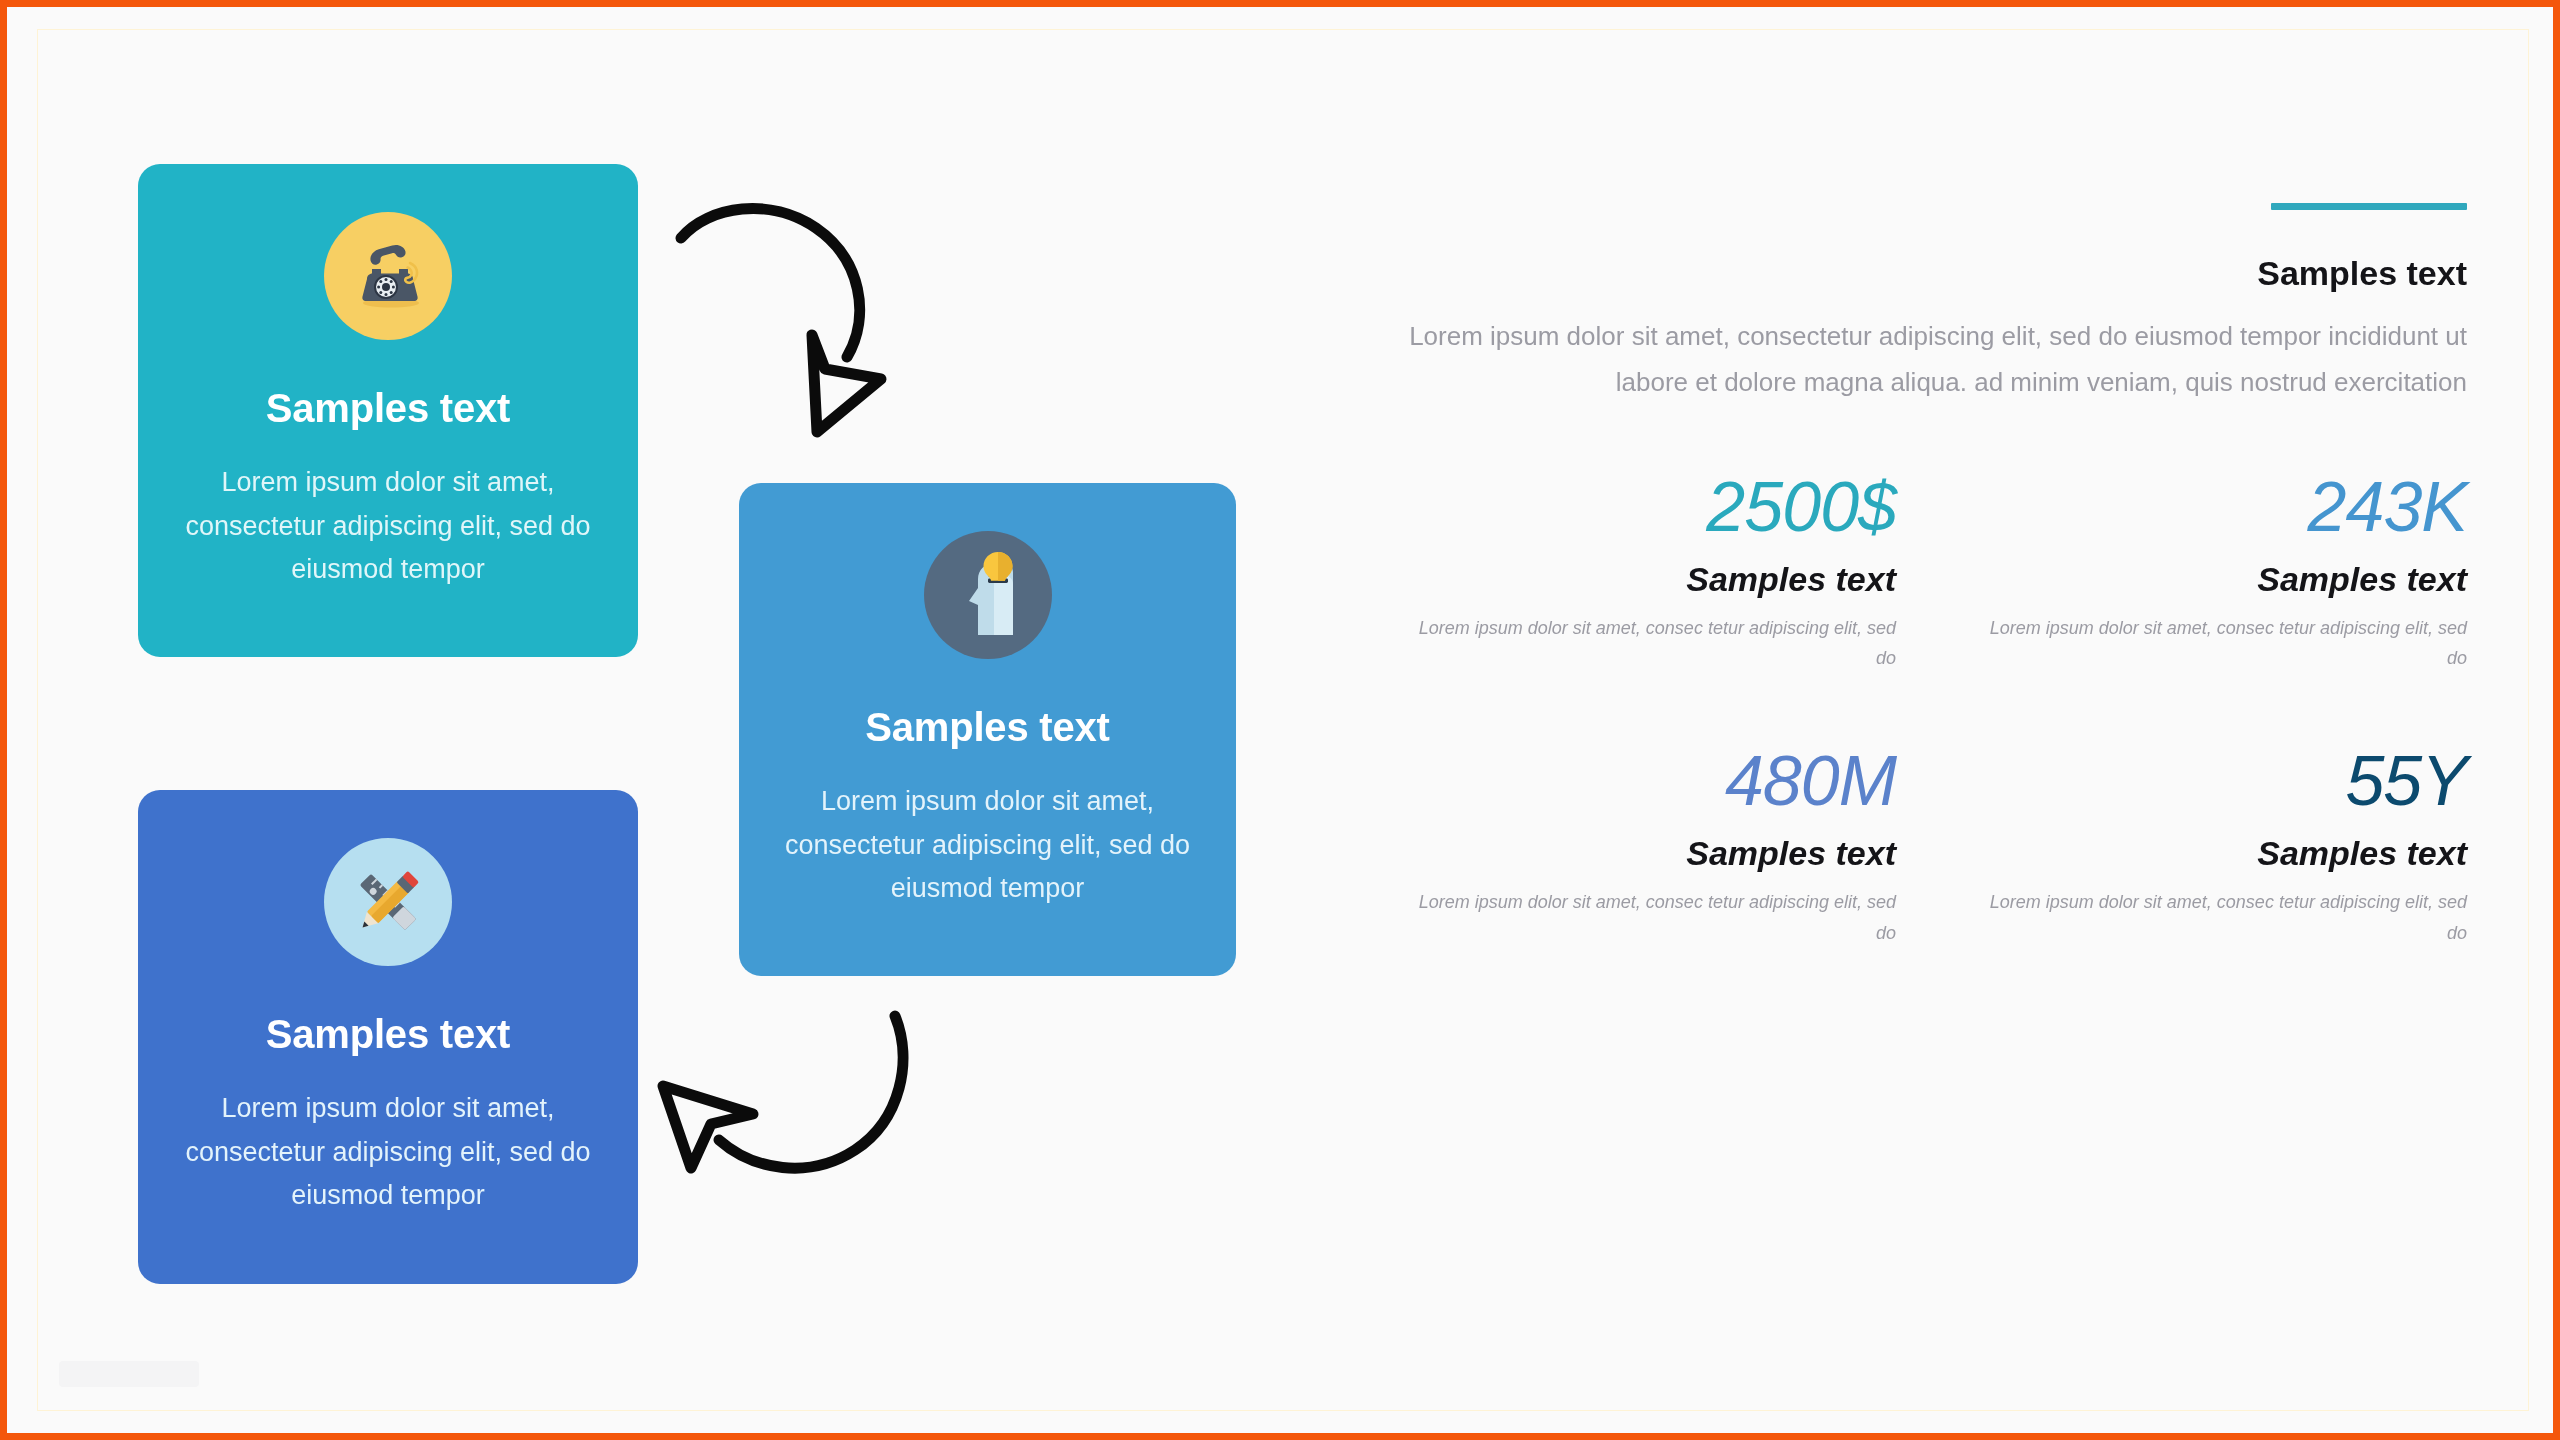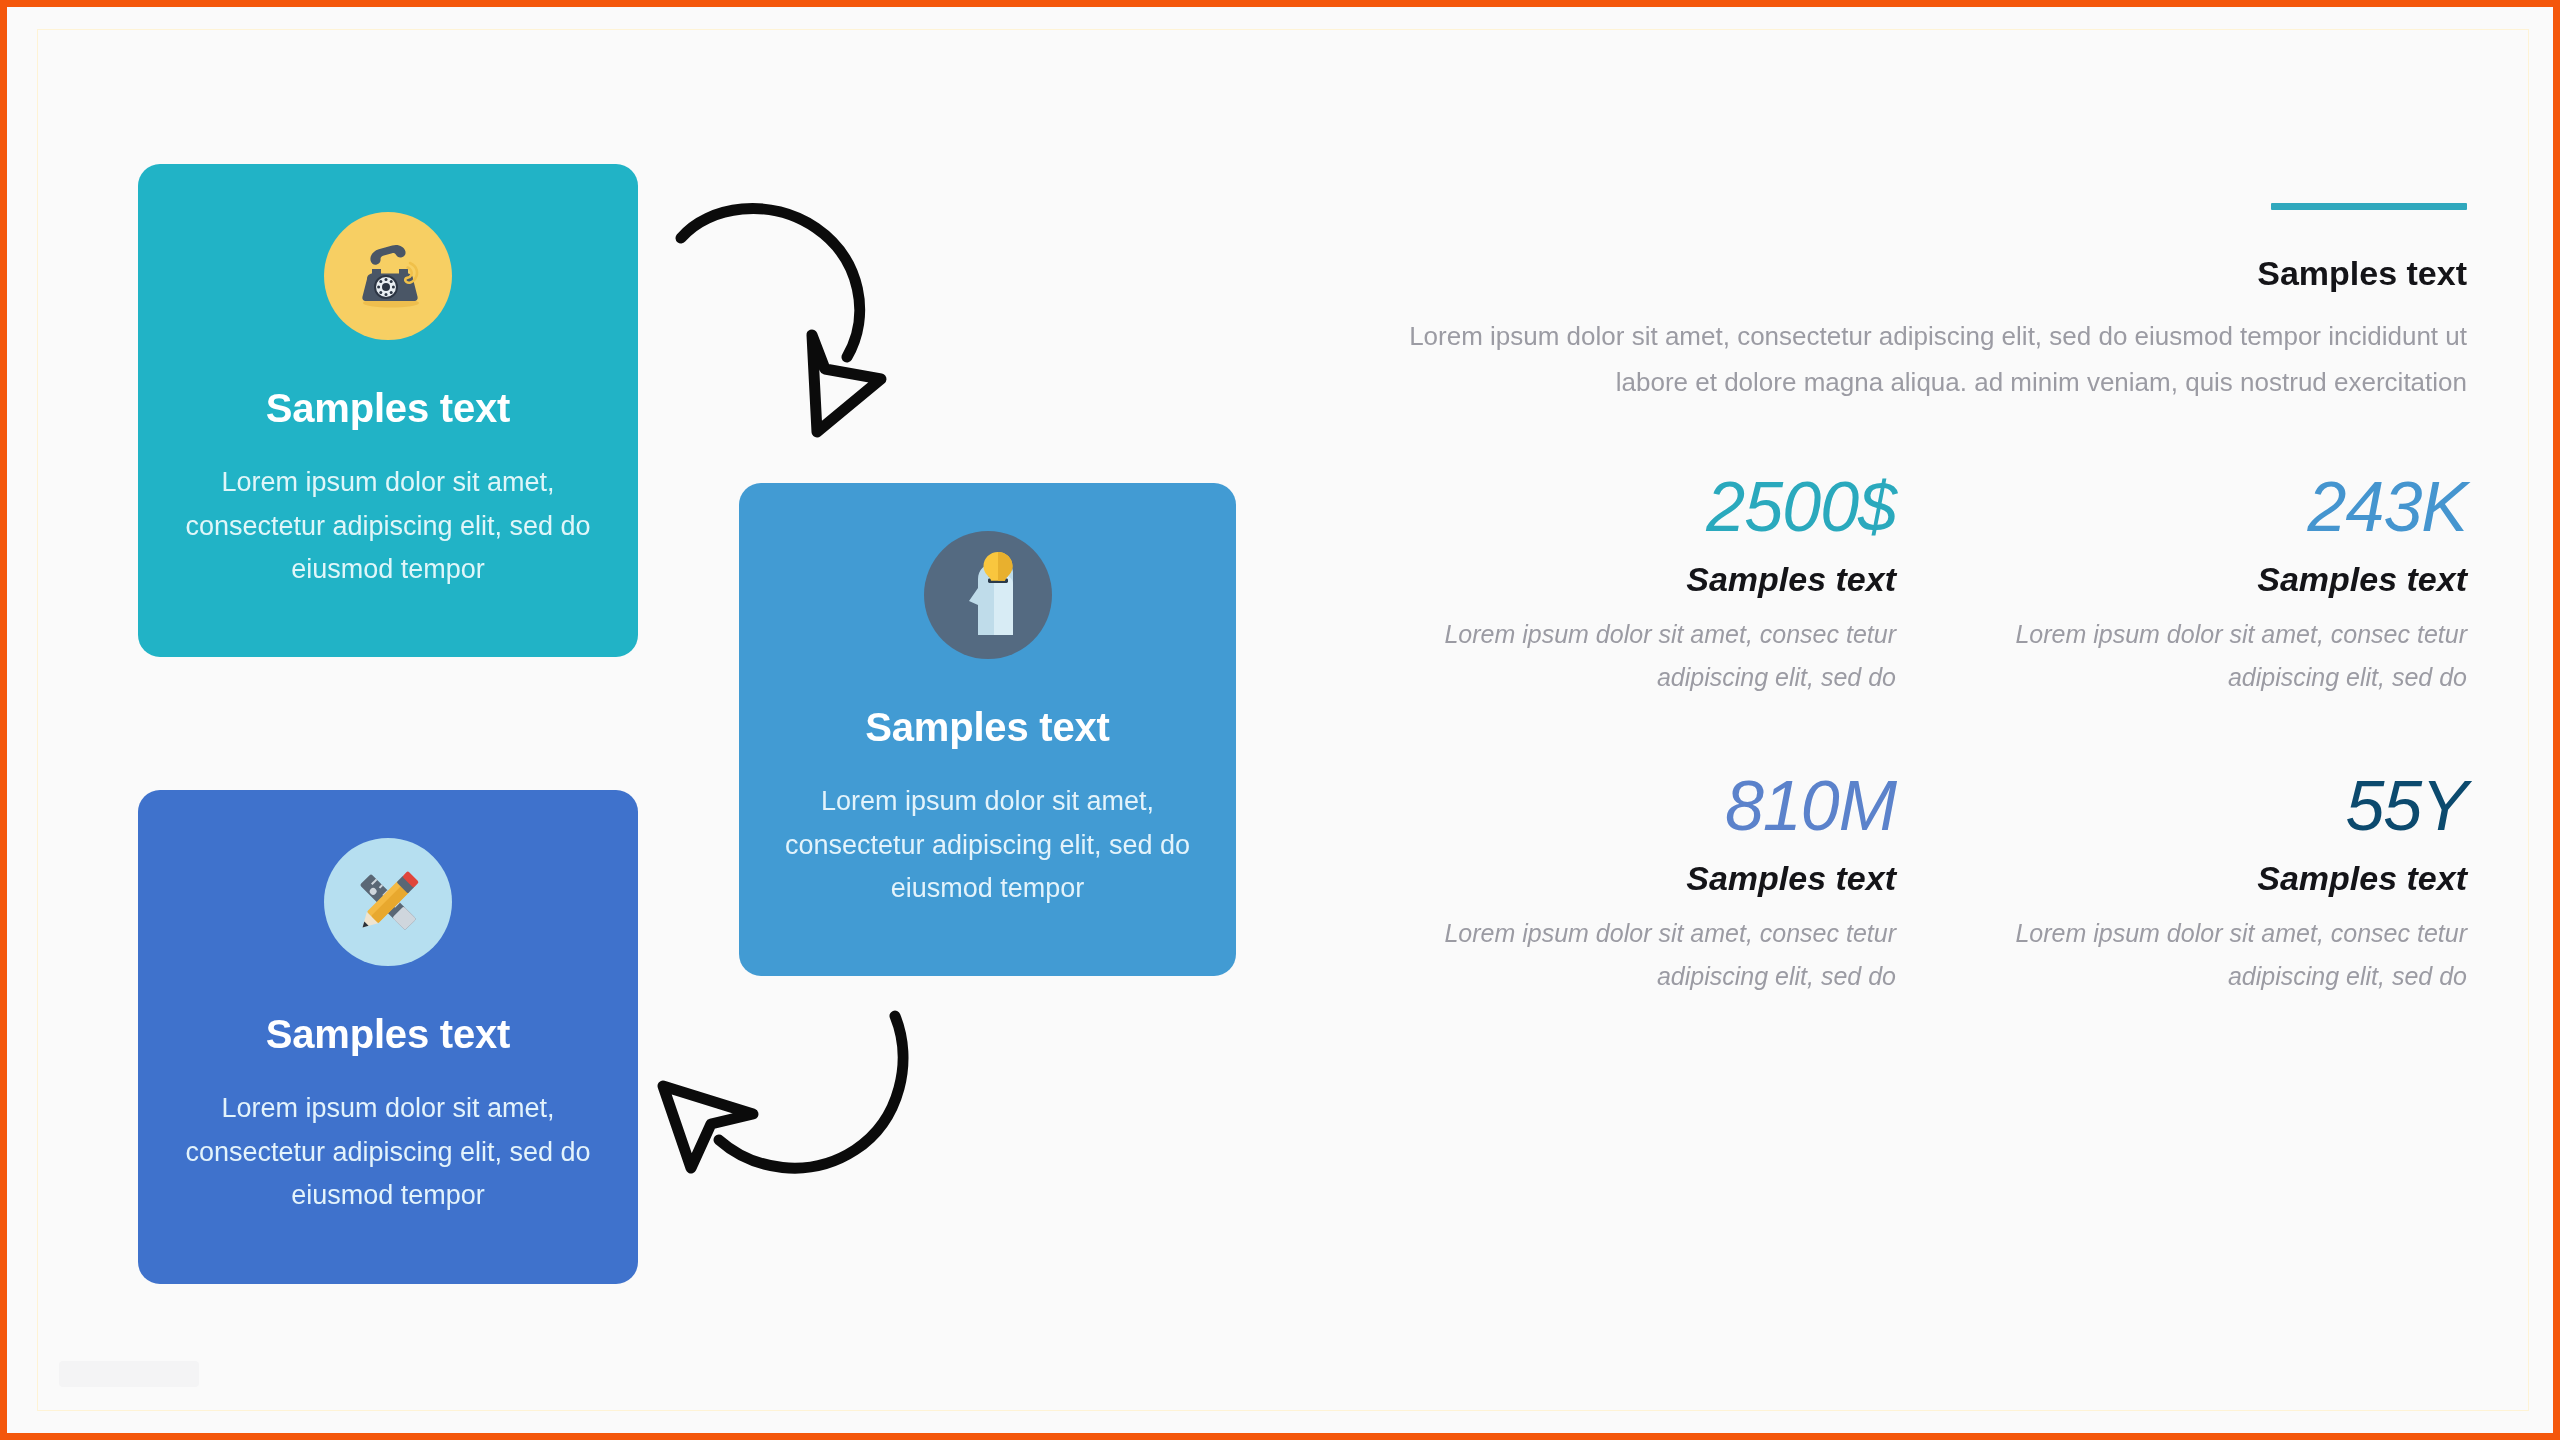--- a/index.html
+++ b/index.html
@@ -186,21 +186,21 @@
 
   .stat-label {
     margin-top: 18px;
     font-size: 34px;
     font-weight: bold;
     color: #141418;
   }
 
   .stat-body {
     margin-top: 14px;
-    font-size: 25px;
+    font-size: 18px;
     line-height: 1.72;
     color: #9b9ba3;
     font-weight: 400;
   }
 </style>
 </head>
 <body>
 
 <div id="slide" style="background: rgb(250, 250, 250); border-color: rgb(244, 87, 11);">
 
@@ -315,21 +315,21 @@
         <div class="stat-body">Lorem ipsum dolor sit amet, consec tetur adipiscing elit, sed do</div>
       </div>
 
       <div class="stat-cell">
         <div class="stat-value" style="color: rgb(69, 149, 207);">243K</div>
         <div class="stat-label">Samples text</div>
         <div class="stat-body">Lorem ipsum dolor sit amet, consec tetur adipiscing elit, sed do</div>
       </div>
 
       <div class="stat-cell">
-        <div class="stat-value" style="color: rgb(91, 130, 203);">810M</div>
+        <div class="stat-value" style="color: rgb(91, 130, 203);">480M</div>
         <div class="stat-label">Samples text</div>
         <div class="stat-body">Lorem ipsum dolor sit amet, consec tetur adipiscing elit, sed do</div>
       </div>
 
       <div class="stat-cell">
         <div class="stat-value" style="color: #0c4a6e;">55Y</div>
         <div class="stat-label">Samples text</div>
         <div class="stat-body">Lorem ipsum dolor sit amet, consec tetur adipiscing elit, sed do</div>
       </div>
 

